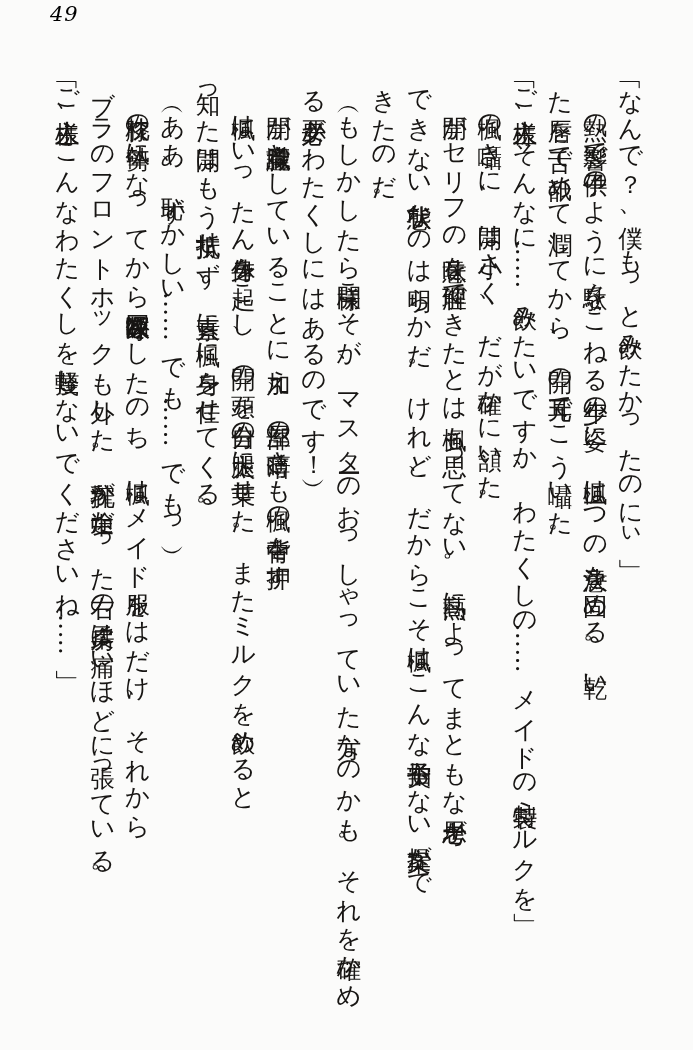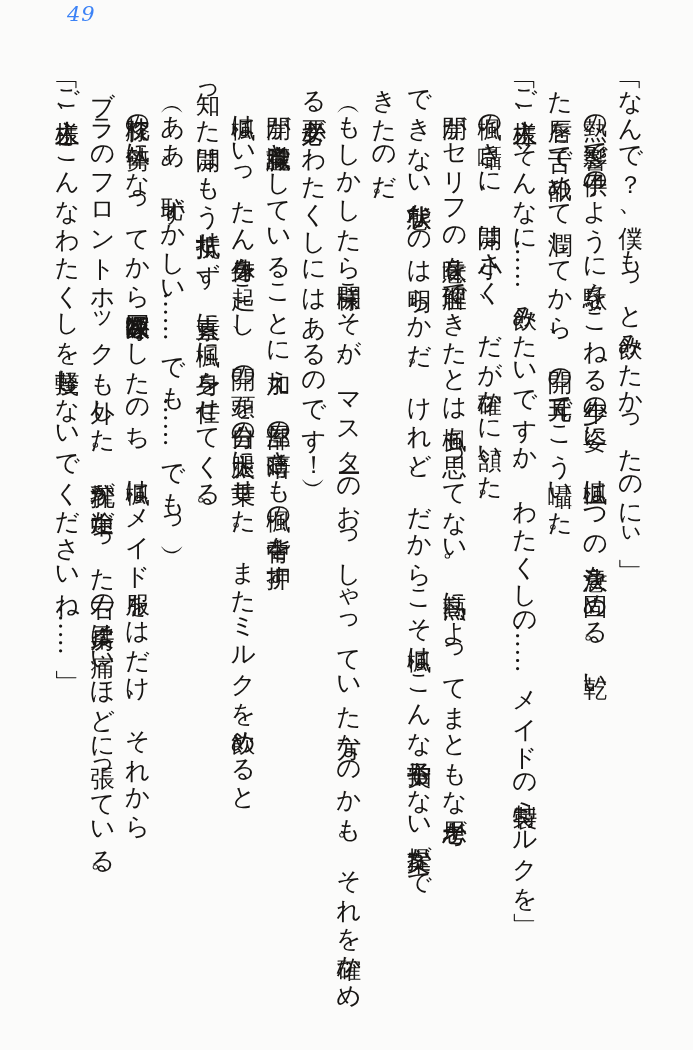--- a/index.html
+++ b/index.html
@@ -14,24 +14,24 @@
     position: relative;
     font-family: "DejaVu Serif", "Liberation Serif", serif;
   }
   .page {
     position: absolute;
     inset: 0;
   }
   .page-number {
     position: absolute;
     top: 2px;
-    left: 67px;
+    left: 50px;
     font-size: 21px;
     font-style: italic;
-    color: #3b82f6;
+    color: #000000;
     letter-spacing: 1px;
   }
   .text-area {
     position: absolute;
     top: 73px;
     right: 45px;
     height: 966px;
     writing-mode: vertical-rl;
     text-orientation: mixed;
     font-size: 24.5px;

